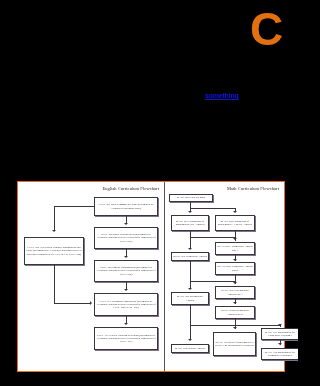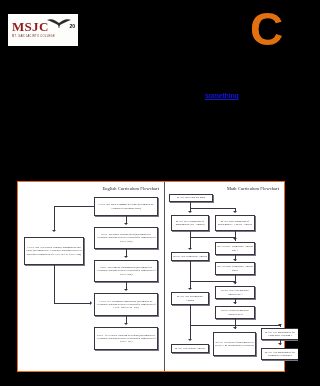--- a/index.html
+++ b/index.html
@@ -86,29 +86,20 @@
   .arw.right{
     border-top:2px solid transparent;border-bottom:2px solid transparent;
     border-left:2.6px solid #3a3340;border-right:none;
   }
 </style>
 </head>
 <body>
 
 <div class="page">
 
-  <div class="logo-box">
-    <div class="logo-msjc">MSJC</div>
-    <div class="logo-sub">MT. SAN JACINTO COLLEGE</div>
-    <div class="logo-year">20</div>
-    <svg class="logo-eagle" viewBox="0 0 26 14">
-      <path d="M1 4 C6 2 10 5 13 7 C16 5 20 2 25 4 C21 5 18 7 14 9 L13 11 L12 9 C8 7 5 5 1 4 Z" fill="#2b2b2b"></path>
-      <path d="M13 7 L13 12" stroke="#2b2b2b" stroke-width="0.7"></path>
-    </svg>
-  </div>
 
   <div class="big-c">C</div>
 
   <a class="blue-link" href="#">something</a>
 
   <div class="panel">
 
     <div class="col col-eng">
       <div class="col-title">English Curriculum Flowchart</div>
 

